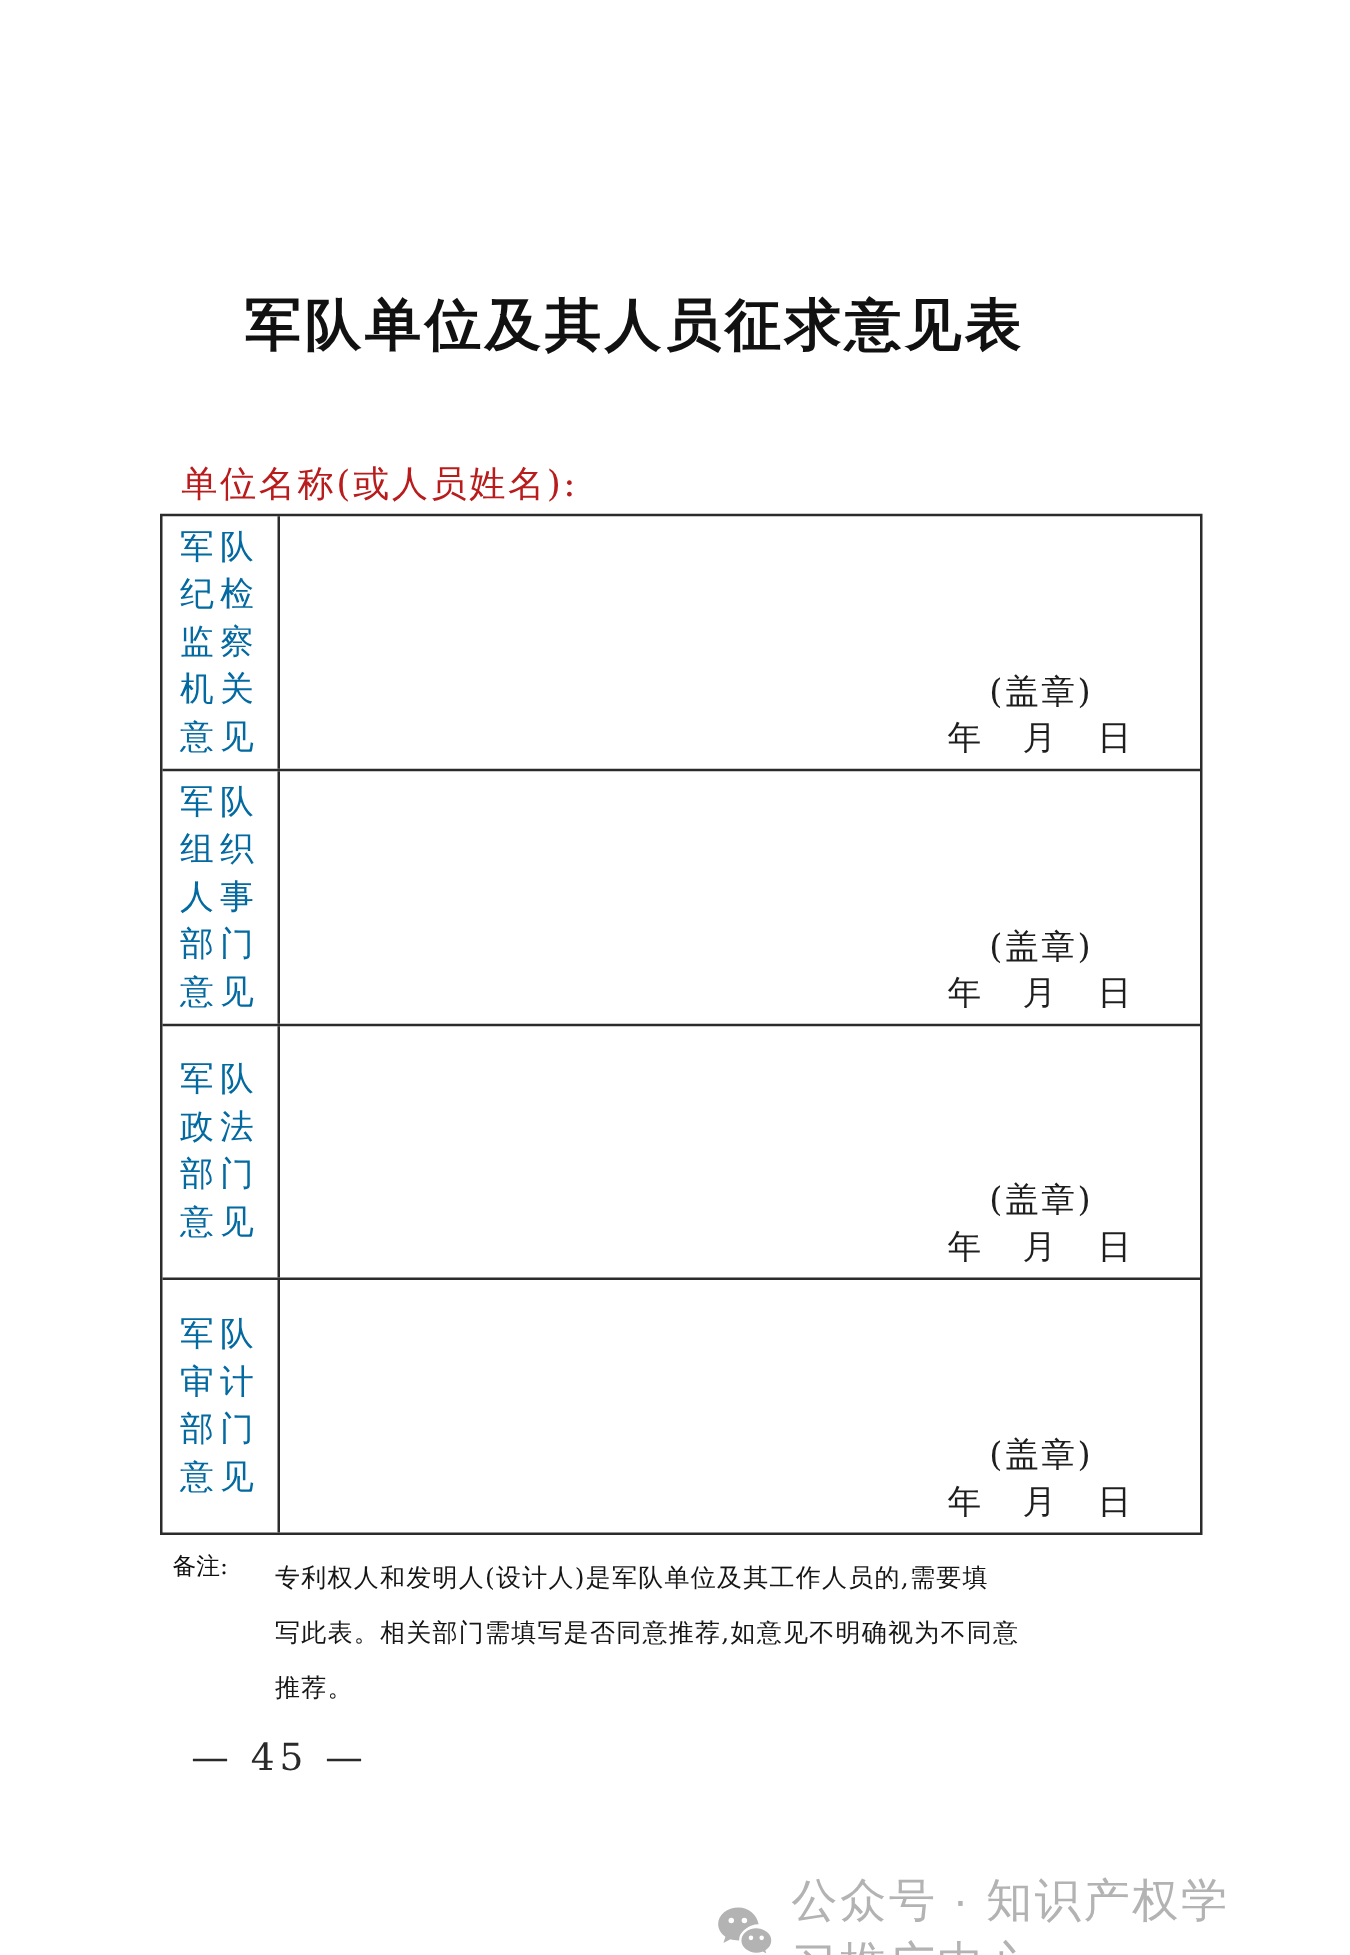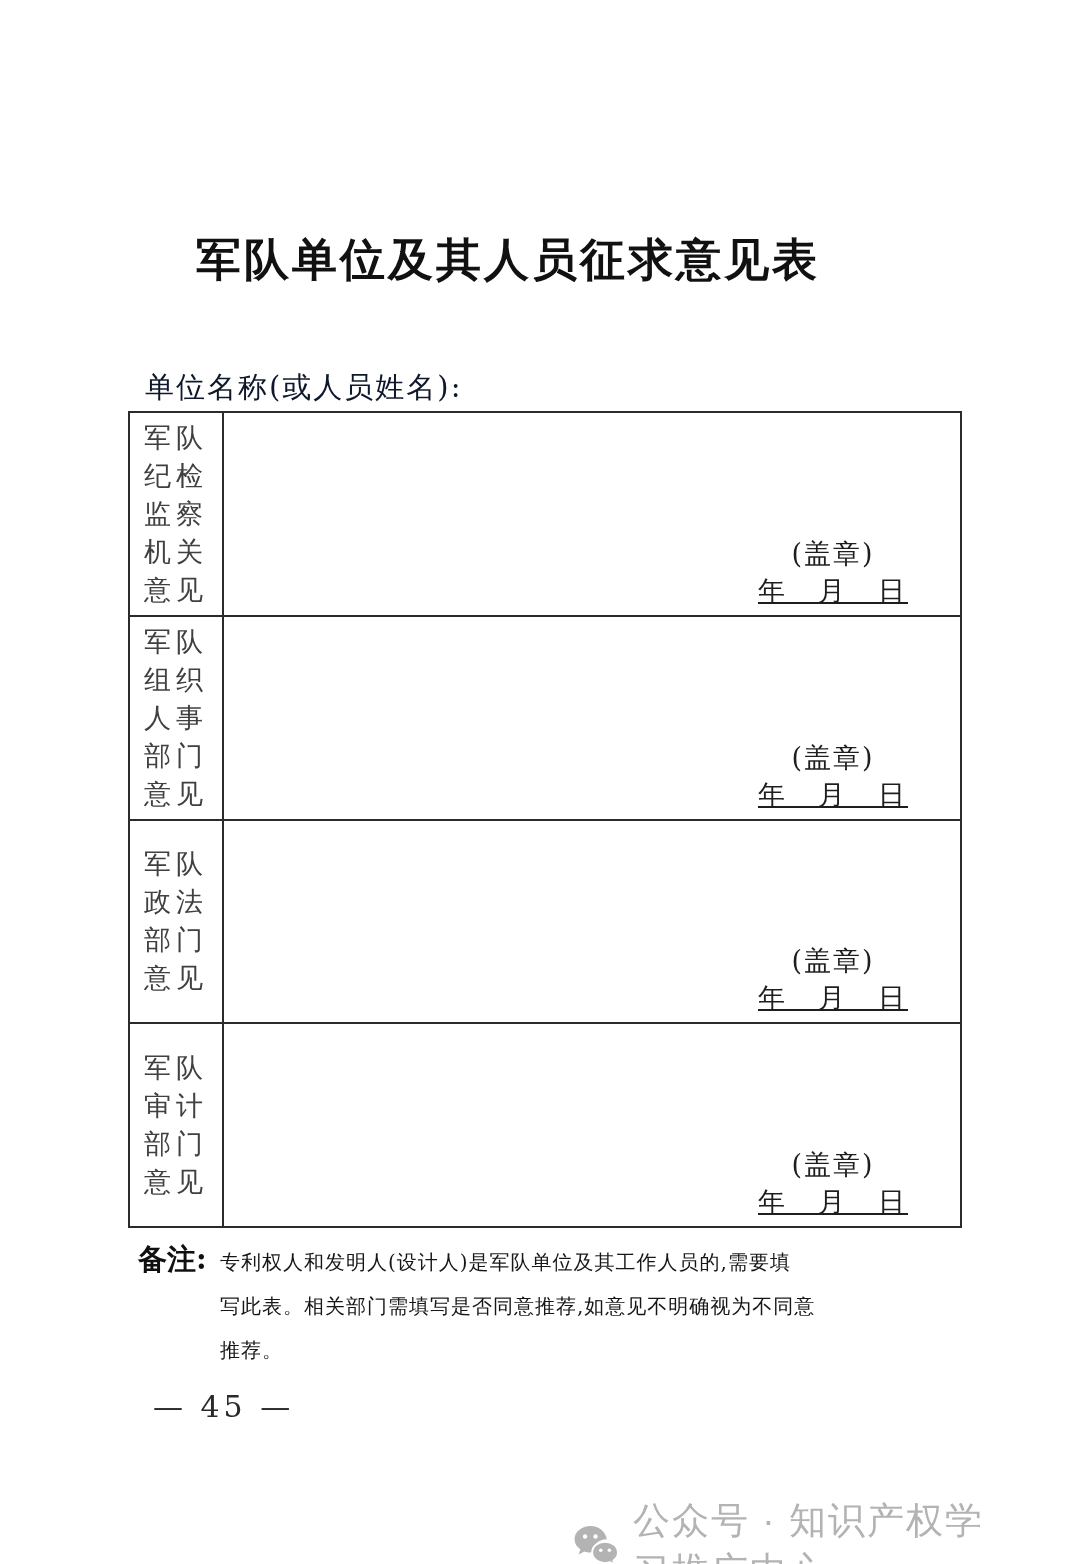--- a/index.html
+++ b/index.html
@@ -27,21 +27,21 @@
     top: 301px; left: 0; width: 100%;
     text-align: center;
     font-size: 31px;
     color: #161616;
   }
   .unit-label {
     position: absolute;
     top: 368px; left: 145px;
     font-size: 29px;
     letter-spacing: 2px;
-    color: #0f172a;
+    color: #b91c1c;
   }
   .form-table {
     position: absolute;
     left: 128px; top: 411px;
     width: 834px; height: 817px;
     border: 2px solid #2b2b2b;
     display: flex;
     flex-direction: column;
     background: #fff;
   }
@@ -51,39 +51,39 @@
     width: 94px;
     border-right: 2px solid #2b2b2b;
     display: flex;
     align-items: center;
     justify-content: center;
     text-align: center;
     font-size: 27px;
     line-height: 38px;
     letter-spacing: 5px;
     white-space: pre-line;
-    color: #404040;
+    color: #0369a1;
   }
   .row-content { flex: 1 1 auto; position: relative; }
   .stamp {
     position: absolute;
     right: 52px; bottom: 6px;
     text-align: center;
     font-size: 27px;
     line-height: 37px;
     color: #1e1e1e;
     margin-left: 44px;
   }
   .stamp-seal { letter-spacing: 2px; }
-  .stamp-date { white-space: pre; letter-spacing: 3px; text-decoration: underline; }
+  .stamp-date { white-space: pre; letter-spacing: 3px; }
   .note-label {
     position: absolute;
     left: 138px; top: 1240px;
-    font-size: 29px;
-    font-weight: 700;
+    font-size: 19px;
+    font-weight: 400;
     color: #101010;
   }
   .note-text {
     position: absolute;
     left: 220px; top: 1240px;
     width: 748px;
     font-size: 20px;
     line-height: 44px;
     letter-spacing: 1px;
     white-space: pre-line;

